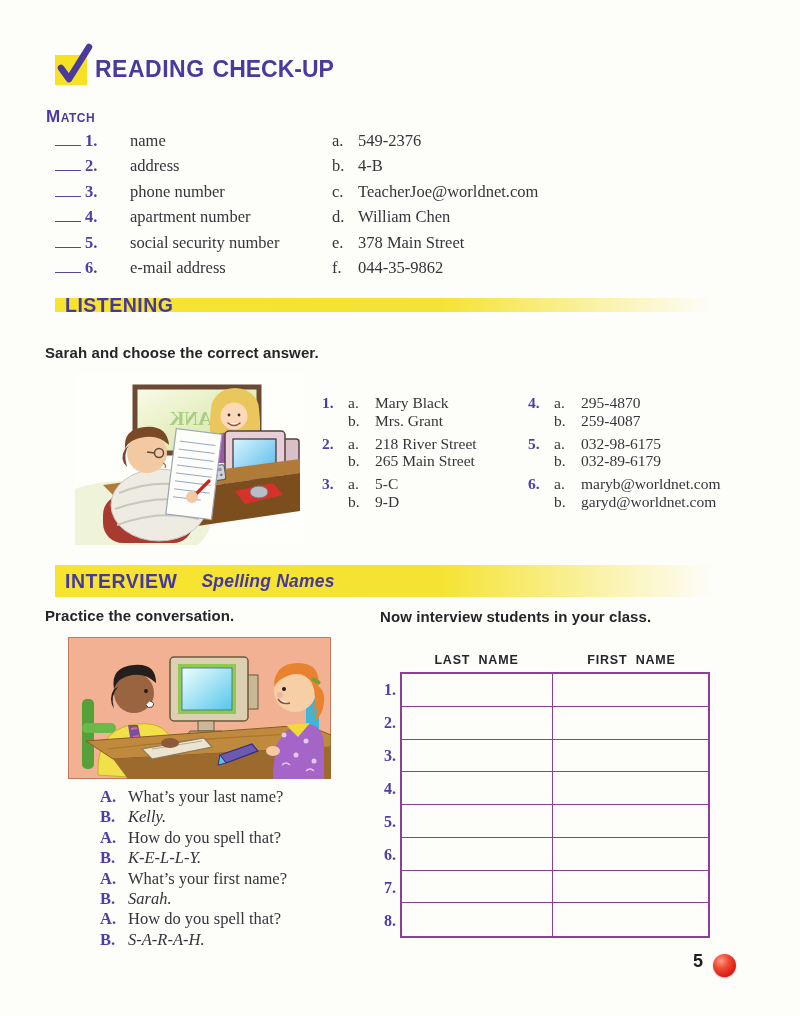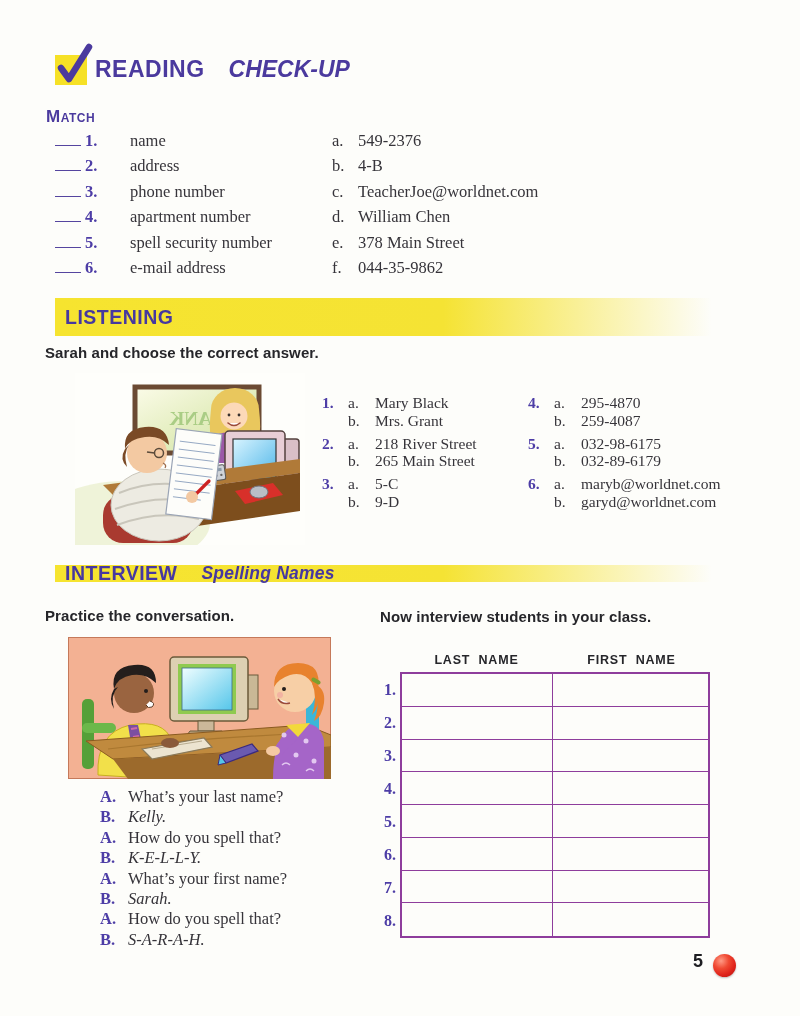--- a/index.html
+++ b/index.html
@@ -10,39 +10,39 @@
     font-family:"Liberation Serif", serif; color:#36343a;
   }
 
   
   .check-icon { position:absolute; left:52px; top:42px; }
   .reading-title {
     position:absolute; left:95px; top:56px;
     font-family:"Liberation Sans", sans-serif; font-weight:bold;
     font-size:23px; color:#4b3a9e; letter-spacing:0.5px;
   }
-  .reading-title .sub { font-style:italic; margin-left:24px; letter-spacing:0; }
+  .reading-title .sub { margin-left:8px; letter-spacing:0; }
   .match-label {
     position:absolute; left:46px; top:107px;
     font-family:"Liberation Sans", sans-serif; font-weight:bold;
     font-size:17px; color:#4b3a9e; font-variant:small-caps;
     letter-spacing:0.5px;
   }
 
   
   .match-row { position:absolute; left:55px; width:700px; height:22px; font-size:16.5px; }
   .match-row .blank { position:absolute; left:0; top:14px; width:26px; border-bottom:1.6px solid #55459f; }
   .match-row .num   { position:absolute; left:30px; font-weight:bold; color:#4d3da6; }
   .match-row .label { position:absolute; left:60px;margin-left:15px; }
   .match-row .letter{ position:absolute; left:277px; }
   .match-row .answer{ position:absolute; left:303px; }
 
   
   .banner {
-    position:absolute; left:55px; width:706px; height:38px;
+    position:absolute; left:55px; width:706px; height:14px;
     background:linear-gradient(90deg, #f6e42f 0%, #f5e334 55%, rgba(246,228,47,0) 93%);
     display:flex; align-items:center; padding-left:10px;
     font-family:"Liberation Sans", sans-serif; font-weight:bold;
     font-size:19.5px; color:#4638a0; letter-spacing:0.5px;
   }
   .banner .banner-sub { font-style:italic; font-size:17.5px; margin-left:24px; letter-spacing:0.2px; }
   .instruction {
     position:absolute; font-family:"Liberation Sans", sans-serif;
     font-weight:bold; font-size:15px; color:#26262a; letter-spacing:0.1px;
   }
@@ -134,21 +134,21 @@
   <div class="match-row" style="top:207px">
     <span class="blank"></span>
     <span class="num">4.</span>
     <span class="label">apartment number</span>
     <span class="letter">d.</span>
     <span class="answer">William Chen</span>
   </div>
   <div class="match-row" style="top:233px">
     <span class="blank"></span>
     <span class="num">5.</span>
-    <span class="label">spell security number</span>
+    <span class="label">social security number</span>
     <span class="letter">e.</span>
     <span class="answer">378 Main Street</span>
   </div>
   <div class="match-row" style="top:258px">
     <span class="blank"></span>
     <span class="num">6.</span>
     <span class="label">e-mail address</span>
     <span class="letter">f.</span>
     <span class="answer">044-35-9862</span>
   </div>
@@ -324,21 +324,21 @@
             <span>maryb@worldnet.com</span>
           </div>
         <div class="lq-line">
             <span class="lq-letter">b.</span>
             <span>garyd@worldnet.com</span>
           </div>
       </div>
     </div>
   </div>
 
-  <div class="banner" style="top:565px; height:17px">
+  <div class="banner" style="top:565px; height:32px">
     <span>INTERVIEW</span>
     <span class="banner-sub">Spelling Names</span>
   </div>
   <div class="instruction" style="left:45px; top:607px">Practice the conversation.</div>
   <div class="instruction" style="left:380px; top:608px">Now interview students in your class.</div>
 
   <svg class="illus" style="left:68px; top:637px" width="263" height="142" viewBox="0 0 263 142">
     <defs>
       <linearGradient id="scr2" x1="0" y1="0" x2="1" y2="1">
         <stop offset="0" stop-color="#f0feff"></stop>

